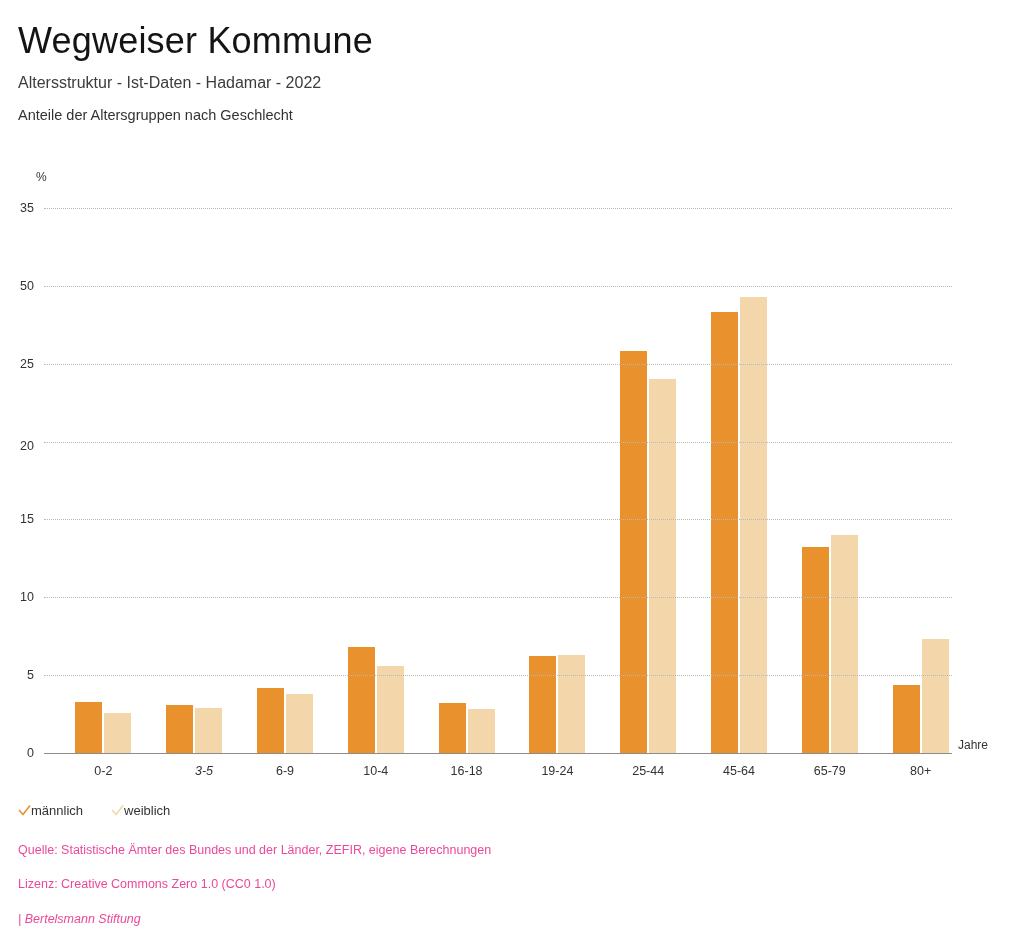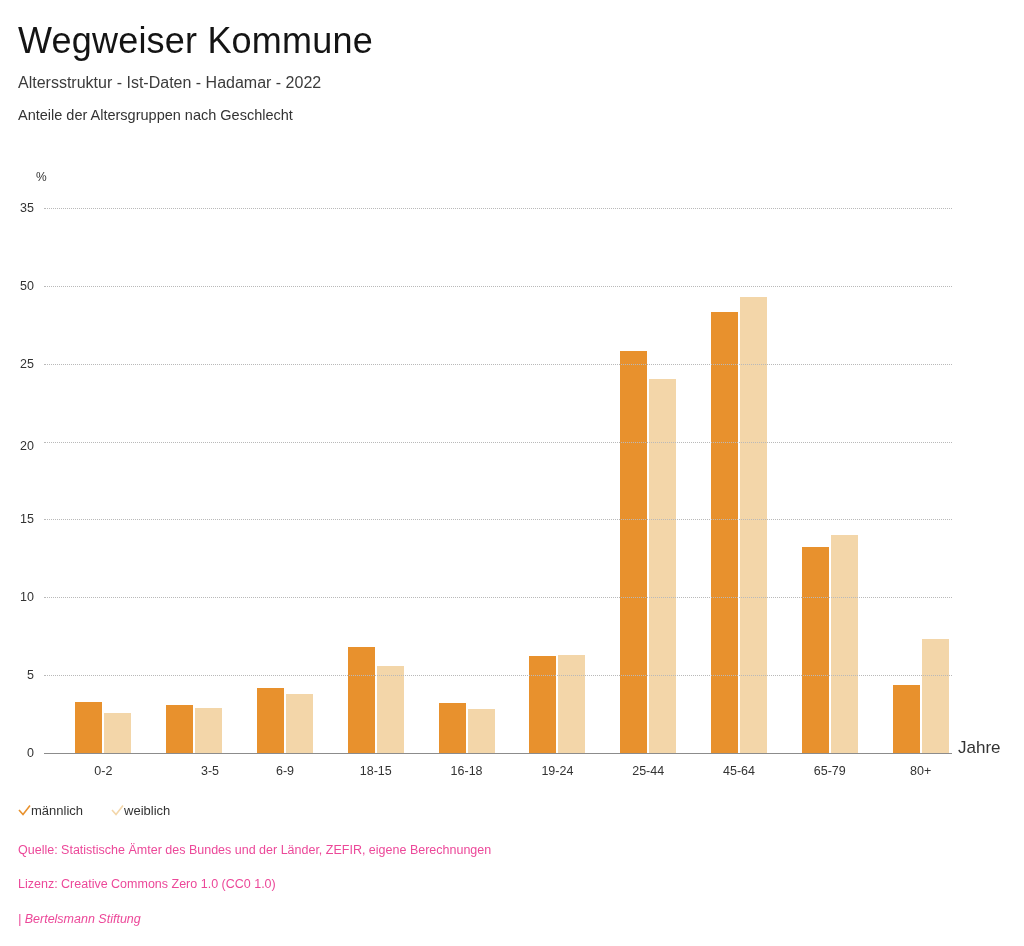--- a/index.html
+++ b/index.html
@@ -116,21 +116,21 @@
     top: 556px;
     font-size: 12.5px;
     color: #333;
     text-align: center;
     width: 90px;
   }
   .xaxis-unit {
     position: absolute;
     left: 958px;
     top: 588px;
-    font-size: 17px;
+    font-size: 12px;
     color: #333;
   }
 
   
   .legend {
     position: absolute;
     left: 18px;
     top: 803px;
     display: flex;
     align-items: center;
@@ -232,23 +232,23 @@
         <div class="ytick-label" style="top: 311.429px; left: -44px;">15</div>
         <div class="gridline" style="top: 233.571px;"></div>
         <div class="ytick-label" style="top: 238px; left: -44px;">20</div>
         <div class="gridline" style="top: 155.714px;"></div>
         <div class="ytick-label" style="top: 155.714px; left: -44px;">25</div>
         <div class="gridline" style="top: 77.8571px;"></div>
         <div class="ytick-label" style="top: 77.8571px; left: -44px;">50</div>
         <div class="gridline" style="top: 0px;"></div>
         <div class="ytick-label" style="top: 0px; left: -44px;">35</div>
         <div class="xtick-label" style="left: 14.4px;">0-2</div>
-        <div class="xtick-label" style="left: 121px;">3-5</div>
+        <div class="xtick-label" style="left: 115px; font-style: italic;">3-5</div>
         <div class="xtick-label" style="left: 196px;">6-9</div>
-        <div class="xtick-label" style="left: 286.8px;">18-15</div>
+        <div class="xtick-label" style="left: 286.8px;">10-4</div>
         <div class="xtick-label" style="left: 377.6px;">16-18</div>
         <div class="xtick-label" style="left: 468.4px;">19-24</div>
         <div class="xtick-label" style="left: 559.2px; text-align: center;">25-44</div>
         <div class="xtick-label" style="left: 650px;">45-64</div>
         <div class="xtick-label" style="left: 740.8px;">65-79</div>
         <div class="xtick-label" style="left: 831.6px;">80+</div>
       </div>
     <div class="xaxis-unit">Jahre</div>
   </div>
 

